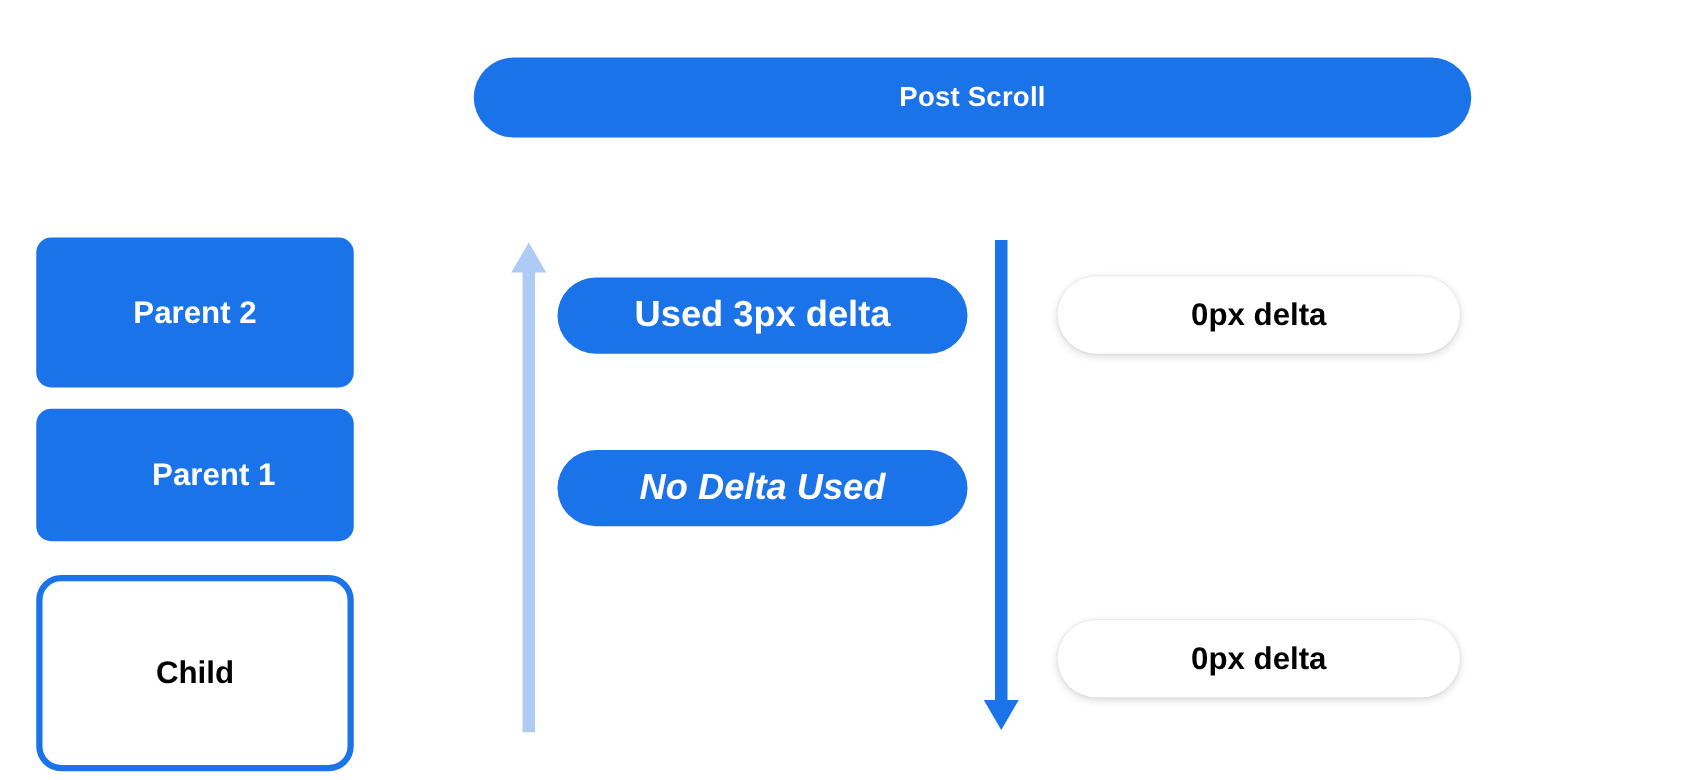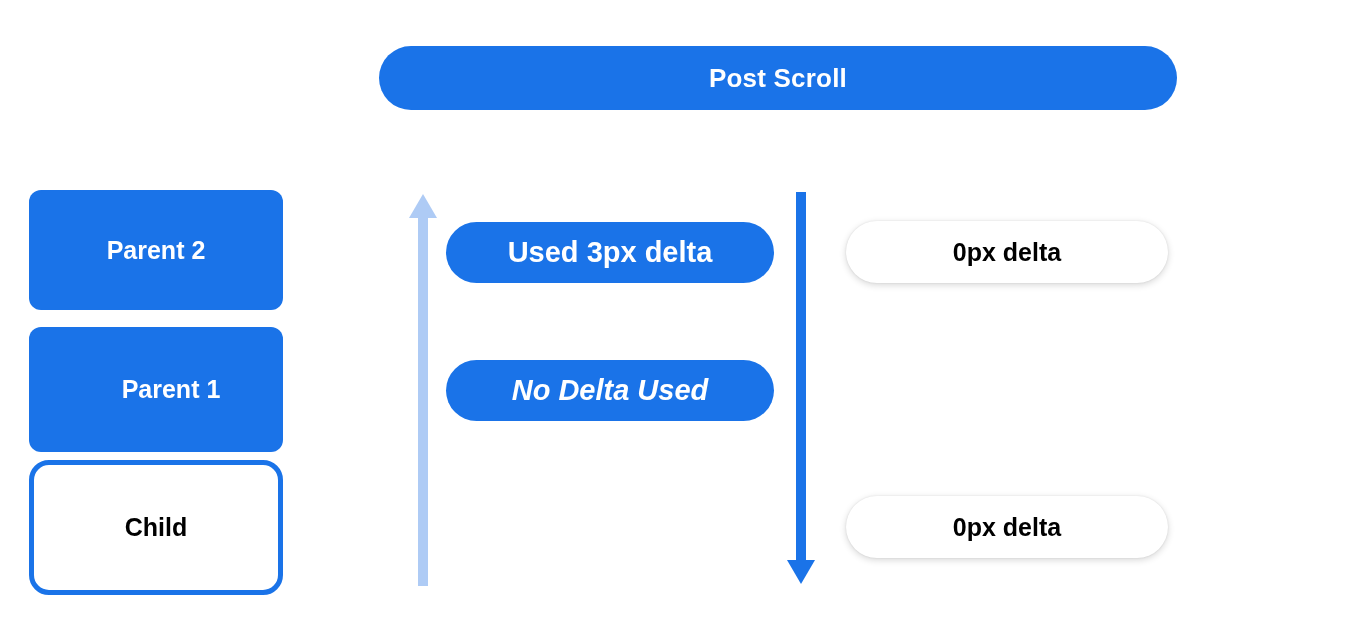--- a/index.html
+++ b/index.html
@@ -28,21 +28,21 @@
     height: 64px;
     background: #1a73e8;
     border-radius: 34px;
     display: flex;
     align-items: center;
     justify-content: center;
     box-sizing: border-box;
   }
   .header-pill .label {
     color: #ffffff;
-    font-size: 26px;
+    font-size: 22px;
     font-weight: bold;
     letter-spacing: 0.2px;
   }
 
   
   .stack-box {
     position: absolute;
     left: 29px;
     width: 254px;
     display: flex;
@@ -63,22 +63,22 @@
     background: #ffffff;
     border: 5px solid #1a73e8;
     border-radius: 20px;
   }
   .stack-box.outlined .label {
     color: #000000;
     font-size: 25px;
     font-weight: bold;
   }
   #box-parent2 { top: 190px; height: 120px; }
-  #box-parent1 { top: 327px; height: 125px; padding-left: 30px; }
-  #box-child   { top: 460px; height: 135px; }
+  #box-parent1 { top: 327px; height: 106px; padding-left: 30px; }
+  #box-child   { top: 460px; height: 157px; }
 
   
   .arrow {
     position: absolute;
     top: 192px;
     width: 40px;
     height: 394px;
   }
   #arrow-up   { left: 403px; }
   #arrow-down { left: 781px; }

